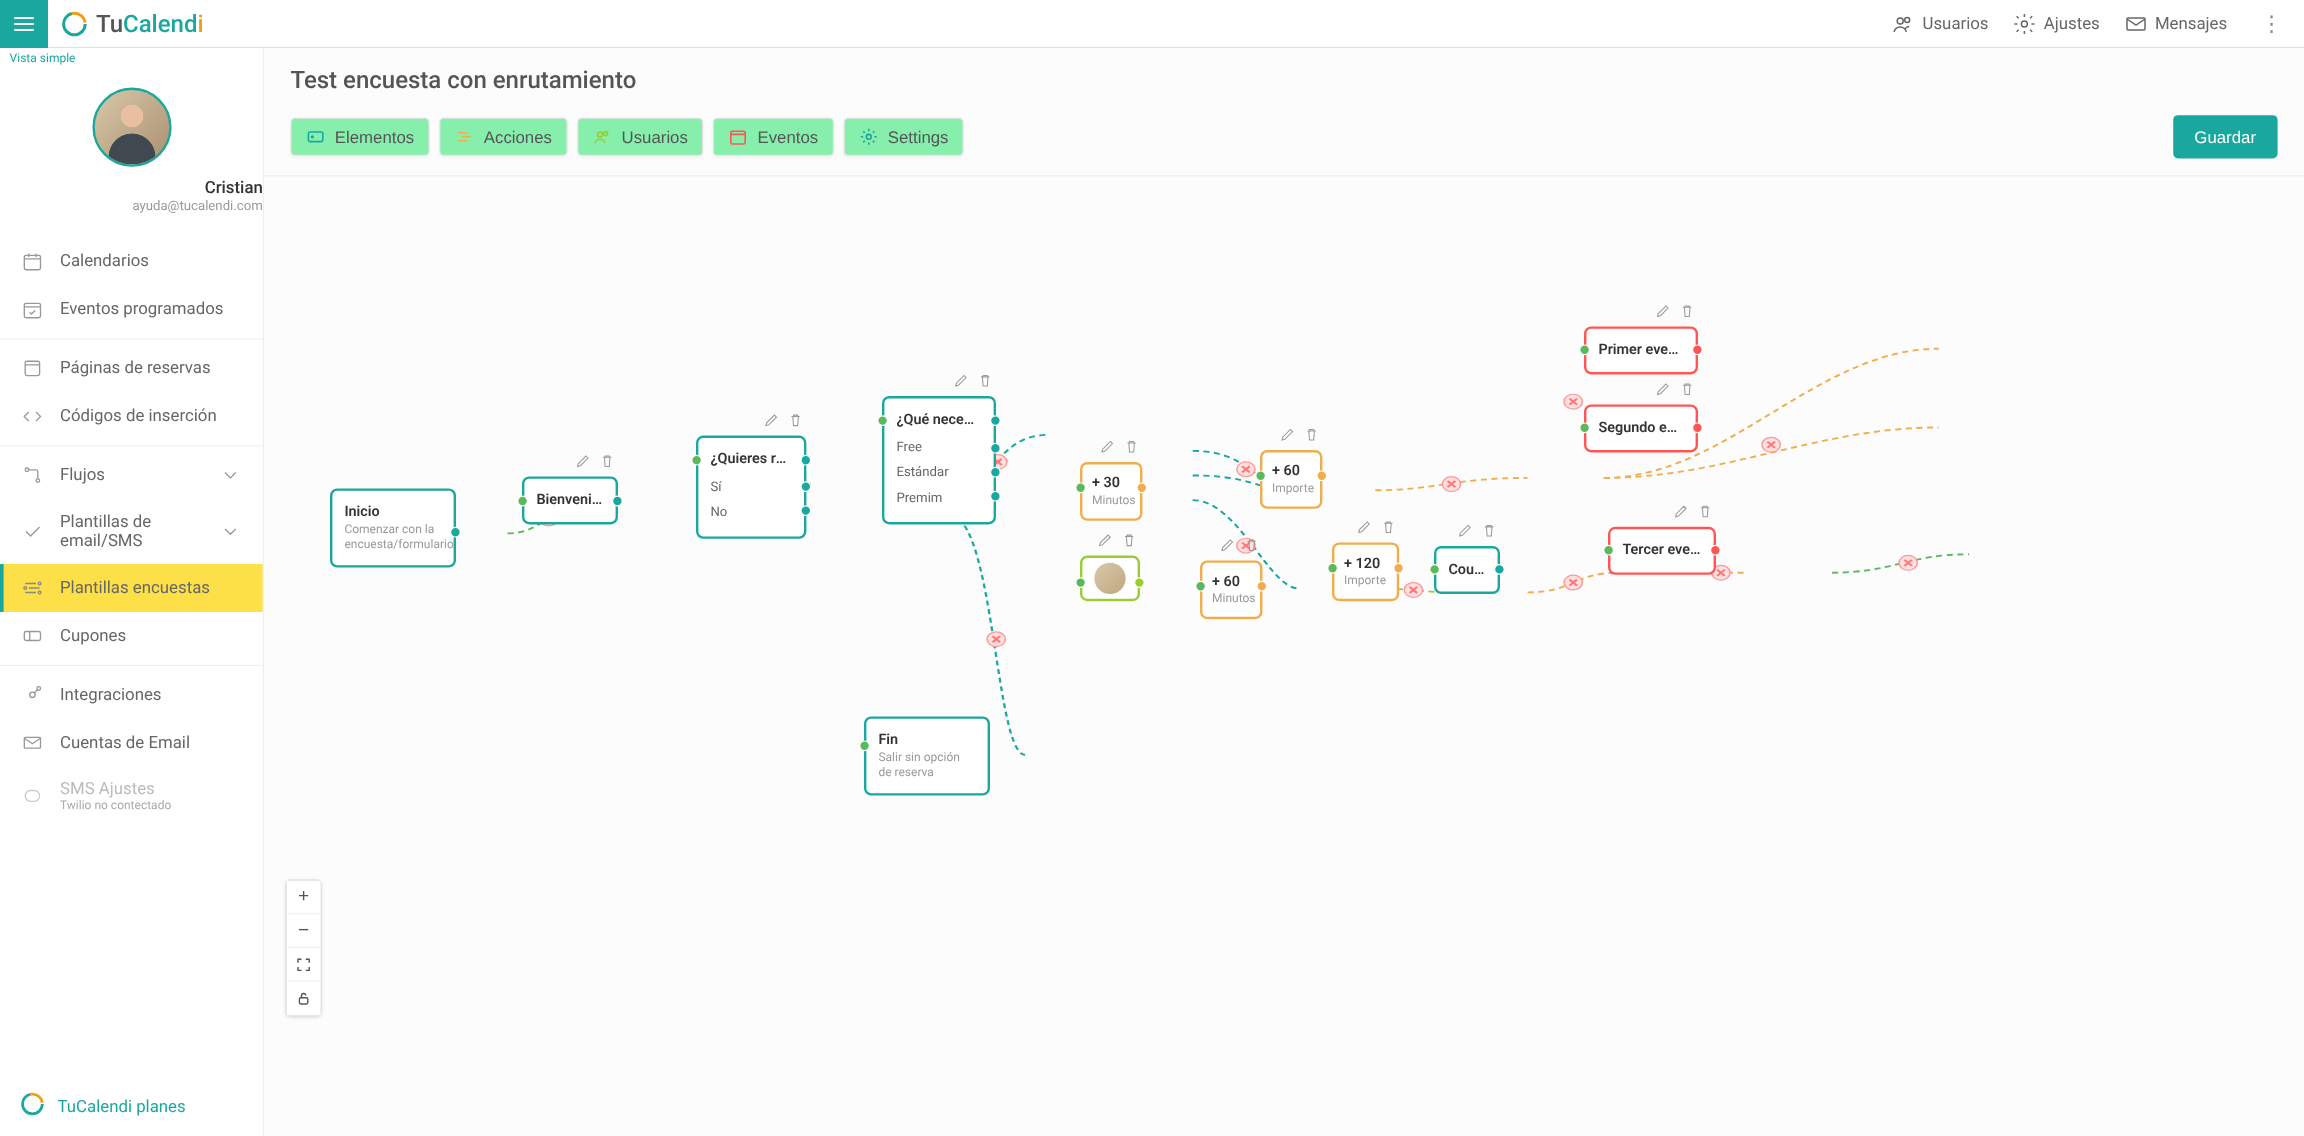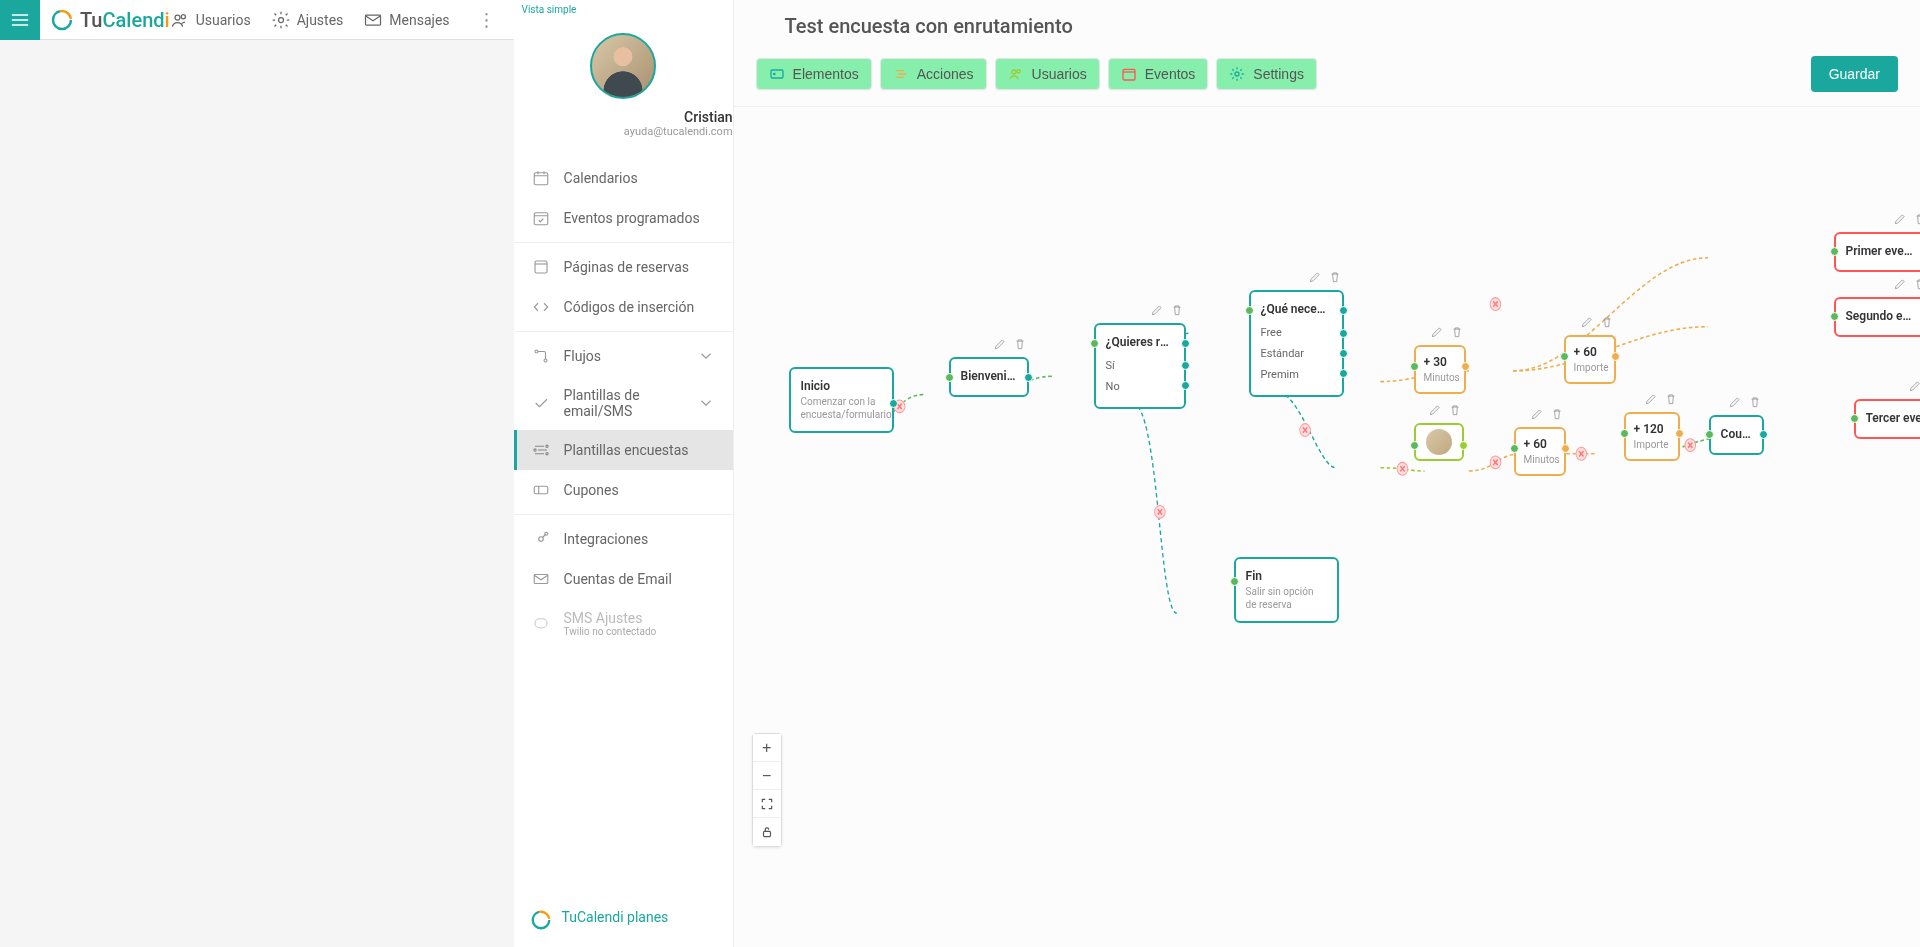--- a/index.html
+++ b/index.html
@@ -1,17 +1,17 @@
 <!DOCTYPE html>
 <html><head>
 <meta charset="utf-8">
 <style>
 * { margin: 0; padding: 0; box-sizing: border-box; }
 body { font-family: -apple-system, BlinkMacSystemFont, 'Segoe UI', Roboto, sans-serif; background: #f5f5f5; overflow: hidden; }
-.app { display: flex; height: 100vh; }
+.app { display: flex; height: 100vh; flex-direction: column; }
 .topbar { height: 40px; background: #fff; border-bottom: 1px solid #e0e0e0; display: flex; align-items: center; padding: 0 10px; }
 .menu-btn { width: 40px; height: 40px; background: #1aa89e; display: flex; align-items: center; justify-content: center; cursor: pointer; margin-left: -10px; margin-right: 10px; }
 .menu-btn svg { fill: #fff; }
 .logo { display: flex; align-items: center; gap: 6px; }
 .logo-icon { width: 24px; height: 24px; }
 .logo-text { font-size: 20px; font-weight: 500; }
 .logo-tu { color: #555; }
 .logo-calend { color: #1aa89e; }
 .logo-i { color: #f39c12; }
 .topbar-right { margin-left: auto; display: flex; align-items: center; gap: 20px; }
@@ -21,31 +21,31 @@
 .body { display: flex; flex: 1; overflow: hidden; }
 .sidebar { width: 220px; background: #fff; border-right: 1px solid #eee; display: flex; flex-direction: column; position: relative; }
 .vista-simple { font-size: 10px; color: #1aa89e; padding: 4px 8px; }
 .profile { text-align: right; padding: 14px 0 10px; }
 .avatar { width: 66px; height: 66px; border-radius: 50%; background: linear-gradient(135deg,#d8c8a8,#a89070); margin: 0 auto; border: 2px solid #1aa89e; position: relative; overflow: hidden; }
 .avatar::after { content:""; position:absolute; inset:0; background: radial-gradient(circle at 50% 35%, #e8c0a0 0 18%, transparent 19%), radial-gradient(circle at 50% 90%, #404850 0 30%, transparent 31%); }
 .profile-name { font-size: 14px; color: #333; margin-top: 10px; font-weight: 500; }
 .profile-email { font-size: 11px; color: #999; }
 .nav { flex: 1; overflow-y: auto; padding-top: 10px; }
 .nav-item { display: flex; align-items: center; padding: 11px 18px; color: #666; font-size: 14px; cursor: pointer; gap: 14px; }
-.nav-item.active { background: #e5e5e5; border-left: 3px solid #1aa89e; padding-left: 15px; }
+.nav-item.active { background: #fde047; border-left: 3px solid #1aa89e; padding-left: 15px; }
 .nav-item.disabled { color: #bbb; }
 .nav-icon { width: 18px; height: 18px; stroke: #999; fill: none; stroke-width: 1.5; flex-shrink: 0; }
 .nav-item.active .nav-icon { stroke: #888; }
 .nav-spacer { height: 1px; background: #f0f0f0; margin: 4px 0; }
 .nav-sub { font-size: 10px; color: #aaa; display: block; }
 .chevron { margin-left: auto; }
-.sidebar-footer { padding: 16px; display: flex; align-items: flex-start; gap: 10px; color: #1aa89e; font-size: 14px; cursor: pointer; }
+.sidebar-footer { padding: 16px; display: flex; align-items: flex-end; gap: 10px; color: #1aa89e; font-size: 14px; cursor: pointer; }
 .main { flex: 1; display: flex; flex-direction: column; background: #fcfcfc; position: relative; }
 .page-header { padding: 14px 22px 10px; }
-.page-title { font-size: 20px; color: #555; font-weight: 500; margin-left: 29px; }
+.page-title { font-size: 20px; color: #555; font-weight: 500; }
 .toolbar { display: flex; gap: 8px; padding: 8px 22px 14px; align-items: center; }
 .tool-btn { display: flex; align-items: center; gap: 8px; background: #86efac; border: 1px solid #e5e5e5; border-radius: 4px; padding: 7px 12px; font-size: 14px; color: #555; cursor: pointer; box-shadow: 0 1px 2px rgba(0,0,0,0.04); }
 .tool-icon { width: 16px; height: 16px; }
 .save-btn { margin-left: auto; background: #1aa89e; color: #fff; border: none; border-radius: 4px; padding: 10px 18px; font-size: 14px; font-weight: 500; cursor: pointer; }
 .canvas { flex: 1; position: relative; background: #fcfcfc; border-top: 1px solid #eee; overflow: hidden; }
 .canvas svg.edges { position: absolute; inset: 0; width: 100%; height: 100%; pointer-events: none; }
 .node { position: absolute; background: #fff; border-radius: 6px; padding: 10px; font-size: 12px; color: #333; }
 .node-title { font-weight: 600; font-size: 12px; margin-bottom: 2px; white-space: nowrap; overflow: hidden; text-overflow: ellipsis; }
 .node-sub { font-size: 10px; color: #999; line-height: 1.3; }
 .node-teal { border: 2px solid #1aa89e; }

